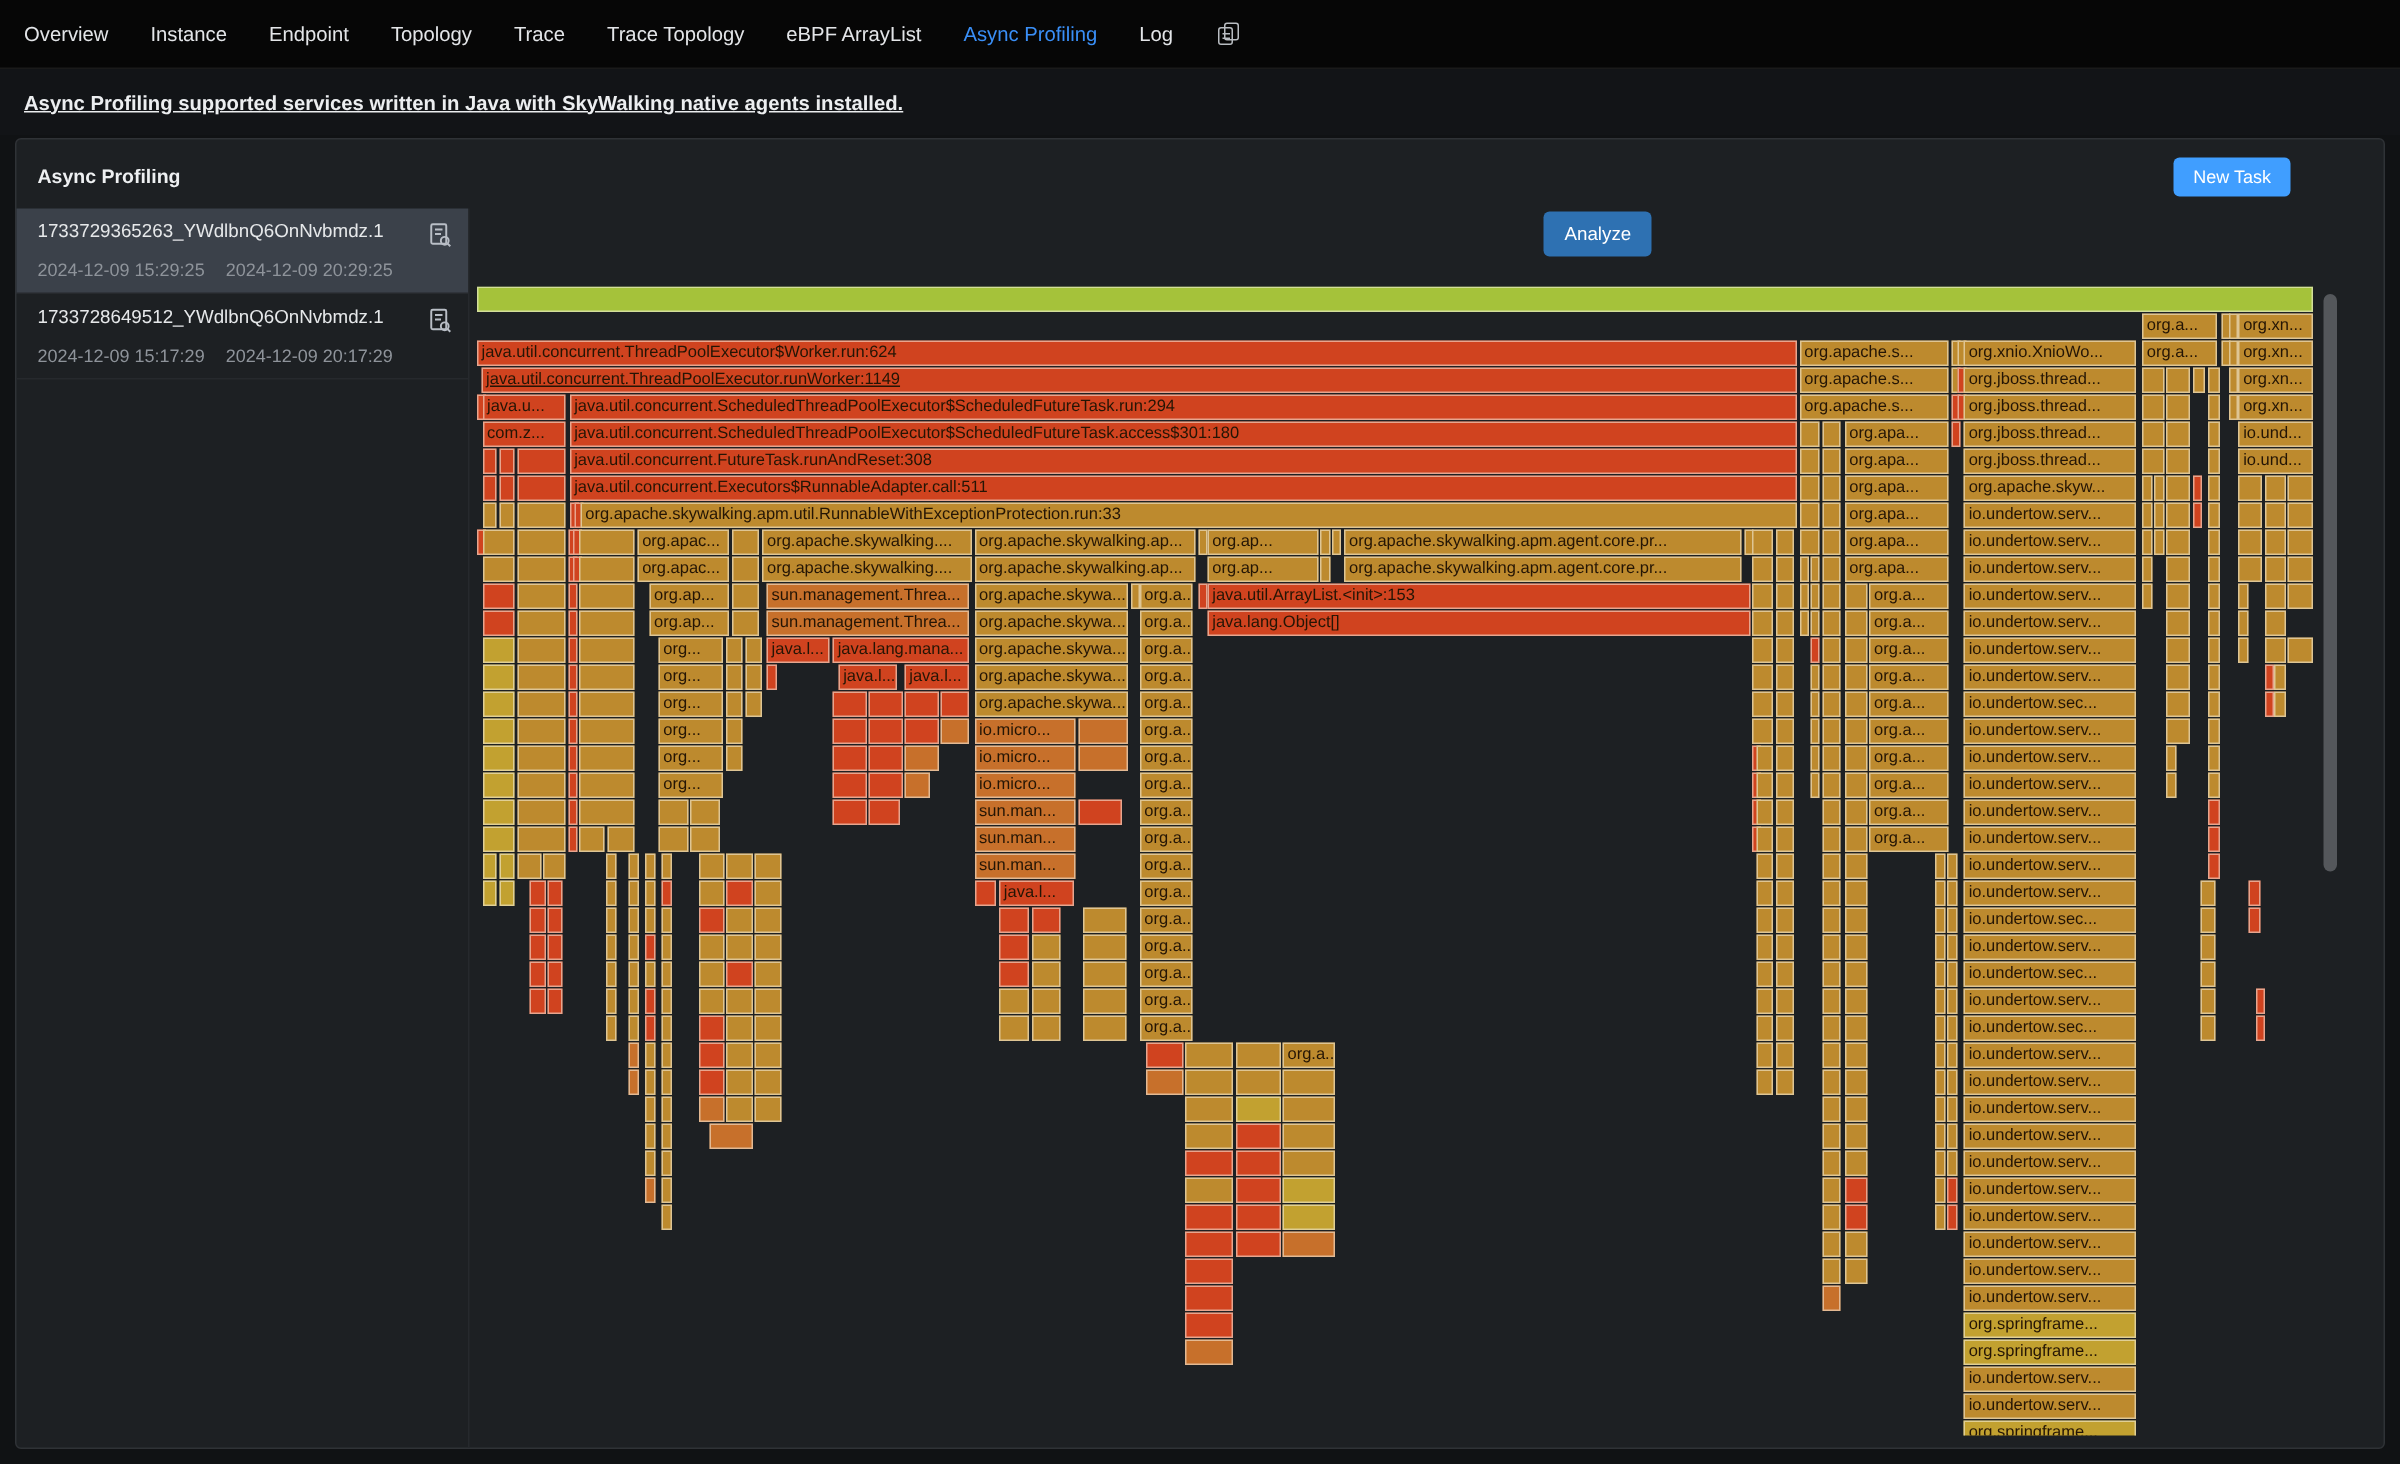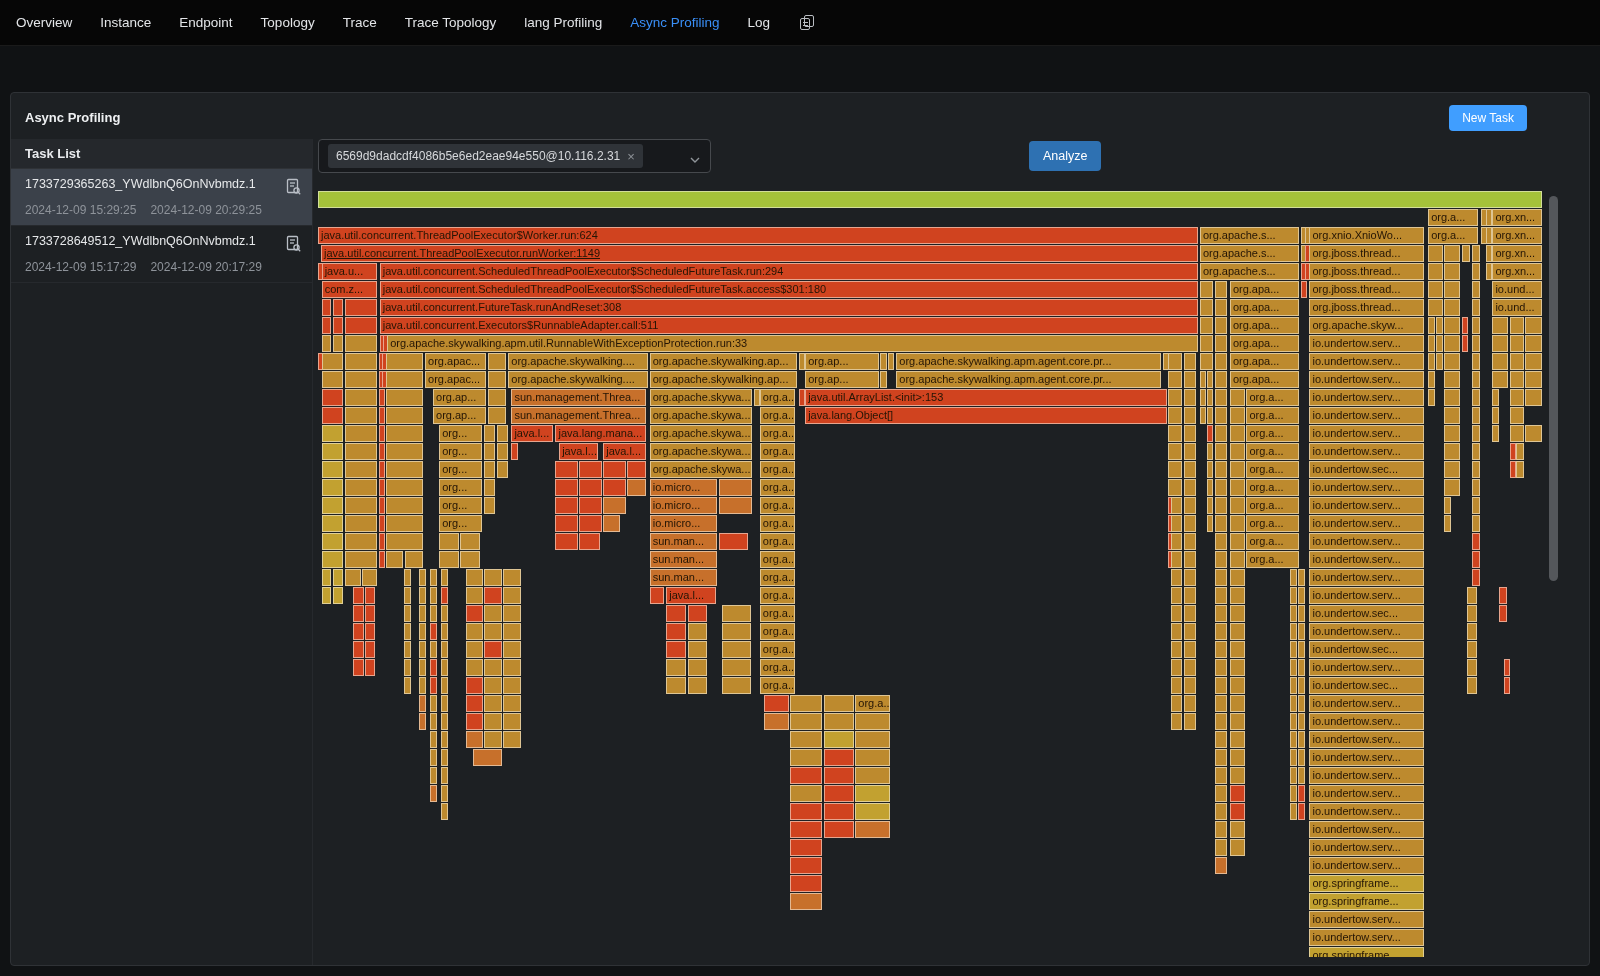--- a/index.html
+++ b/index.html
@@ -73,39 +73,41 @@
 <div class="app">
 
   <div class="navbar">
     <div id="nav-tabs" style="display:flex;align-items:center;">
         <span class="tab">Overview</span>
         <span class="tab">Instance</span>
         <span class="tab">Endpoint</span>
         <span class="tab">Topology</span>
         <span class="tab">Trace</span>
         <span class="tab">Trace Topology</span>
-        <span class="tab">lang Profiling</span>
+        <span class="tab">eBPF ArrayList</span>
         <span class="tab active">Async Profiling</span>
         <span class="tab">Log</span>
       </div>
     <span class="copy-icon">
       <span class="r1"></span>
         <span class="r2"></span>
         <span class="l1"></span>
         <span class="l2"></span>
     </span>
   </div>
 
+  <div class="linkbar">
+    <a>Async Profiling supported services written in Java with SkyWalking native agents installed.</a>
+  </div>
 
   <div class="panel">
     <div class="panel-title">Async Profiling</div>
     <button class="btn-newtask">New Task</button>
 
     <div class="tasklist">
-      <div class="tl-header">Task List</div>
       <div id="task-items">
           <div class="task selected">
             <div class="trow">
               <span class="tname">1733729365263_YWdlbnQ6OnNvbmdz.1</span>
               <svg class="doc-search-icon" width="17" height="18" viewBox="0 0 17 18" fill="none" stroke="#b9bec6" stroke-width="1.3">
                 <rect x="2.5" y="1.5" width="10" height="13" rx="1"></rect>
                 <line x1="5" y1="5" x2="10" y2="5"></line>
                 <line x1="5" y1="8" x2="9" y2="8"></line>
                 <circle cx="11.5" cy="12.5" r="2.6"></circle>
                 <line x1="13.4" y1="14.4" x2="15.2" y2="16.2"></line>
@@ -122,31 +124,20 @@
                 <line x1="5" y1="8" x2="9" y2="8"></line>
                 <circle cx="11.5" cy="12.5" r="2.6"></circle>
                 <line x1="13.4" y1="14.4" x2="15.2" y2="16.2"></line>
               </svg>
             </div>
             <div class="tdates"><span>2024-12-09 15:17:29</span><span>2024-12-09 20:17:29</span></div>
           </div>
         </div>
     </div>
 
-    <div class="sel sel1">
-      <span class="chip">
-        <span>6569d9dadcdf4086b5e6ed2eae94e550@10.116.2.31</span>
-        <span class="x">×</span>
-      </span>
-      <span class="chev">
-        <svg width="12" height="12" viewBox="0 0 12 12">
-            <polyline points="2,4 6,8 10,4" fill="none" stroke="#8f9499" stroke-width="1.4"></polyline>
-          </svg>
-      </span>
-    </div>
 
 
     <button class="btn-analyze">Analyze</button>
 
     <div class="flame" id="flame">
         <div class="seg c-g" style="left: 0%; width: 100%; top: 0px;"></div>
         <div class="seg c-o" title="org.a..." style="left: 90.7%; width: 4.1%; top: 18px;">org.a...</div>
         <div class="seg c-o" style="left: 95%; width: 0.3%; top: 18px;"></div>
         <div class="seg c-o" style="left: 95.45%; width: 0.3%; top: 18px;"></div>
         <div class="seg c-o" title="org.xn..." style="left: 95.95%; width: 4.05%; top: 18px;">org.xn...</div>

